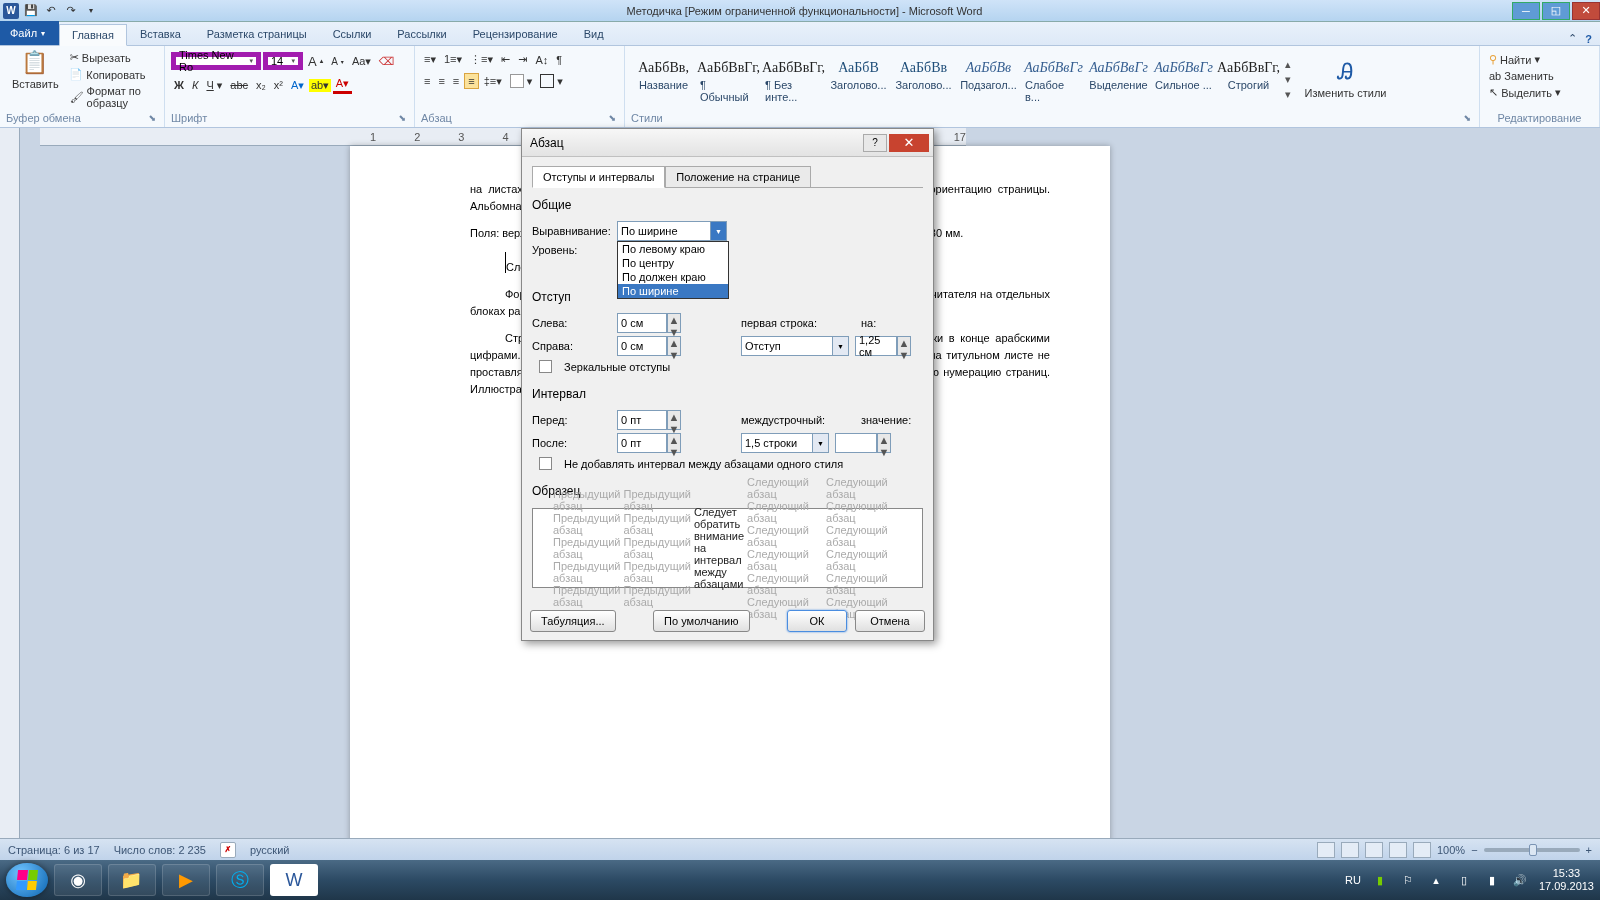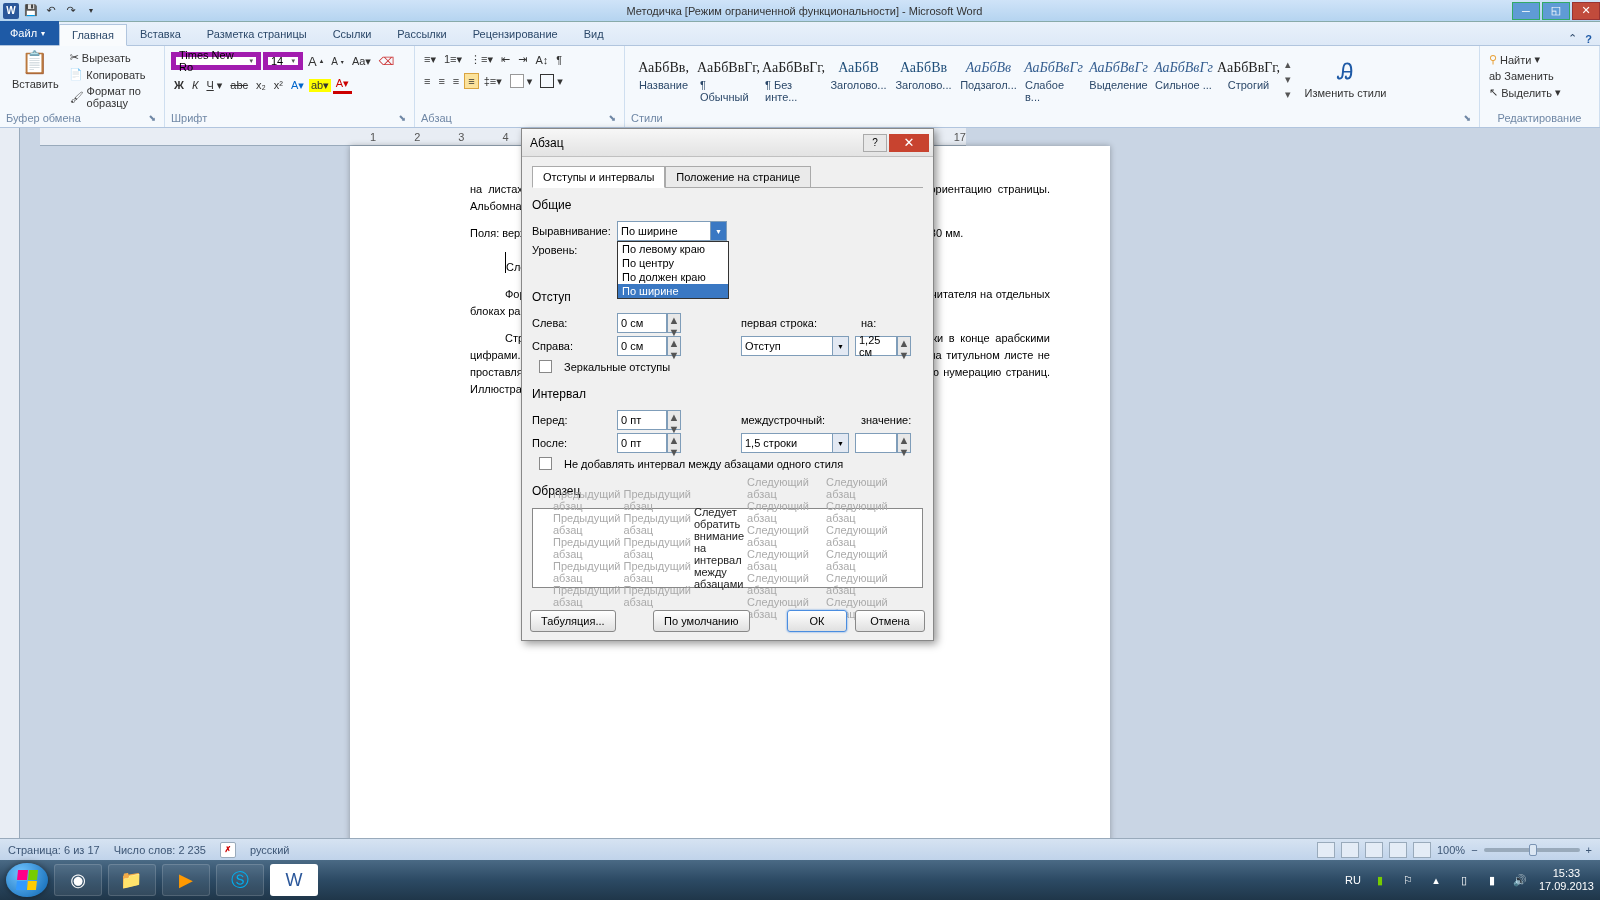--- a/index.html
+++ b/index.html
@@ -415,21 +415,21 @@
       <span class="lbl3">значение:</span>
     </div>
     <div class="form-row">
       <span class="lbl">После:</span>
       <div class="dlg-input">0 пт</div>
       <div class="spinner">
           <div>▲</div>
           <div>▼</div>
         </div>
       <span style="width:60px;"></span>
-      <div class="combo" style="width:108px;">
+      <div class="combo" style="width:88px;">
           <span>1,5 строки</span>
           <span class="cbarr">▼</span>
         </div>
       <span style="width:6px;"></span>
       <div class="dlg-input" style="width:42px;"></div>
       <div class="spinner">
           <div>▲</div>
           <div>▼</div>
         </div>
     </div>

